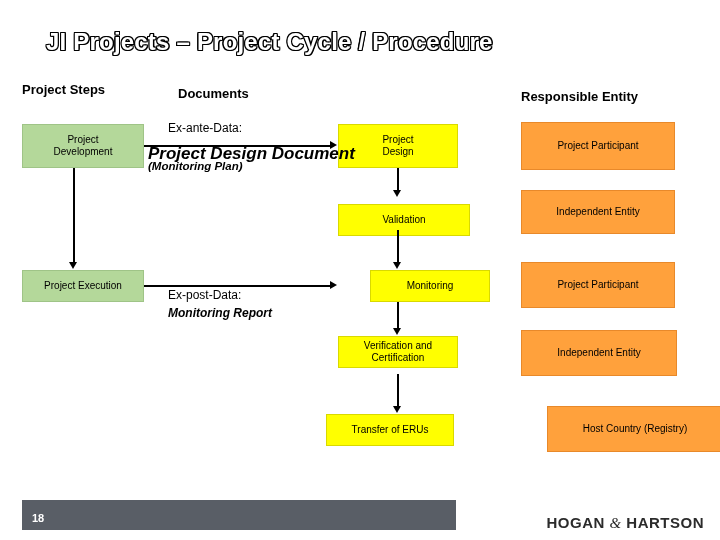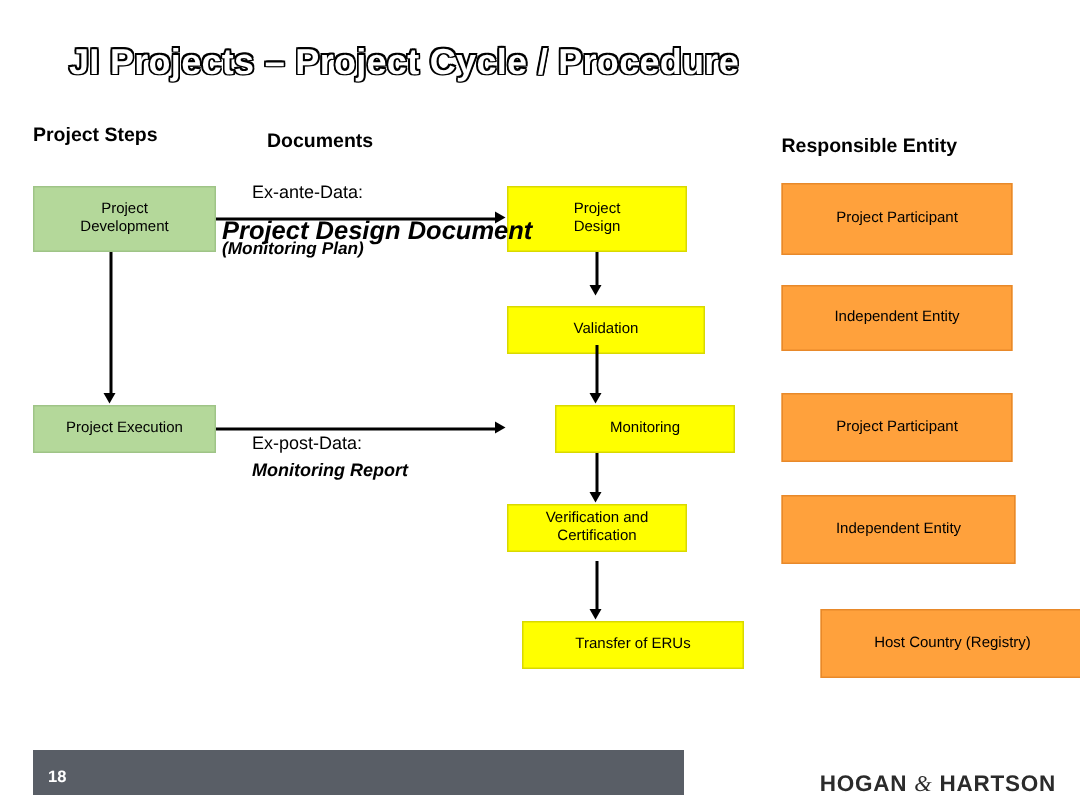--- a/index.html
+++ b/index.html
@@ -75,21 +75,21 @@
 
   
   .b-proj-dev  { left: 22px;  top: 124px; width: 122px; height: 44px; }
   .b-proj-exec { left: 22px;  top: 270px; width: 122px; height: 32px; }
 
   
   .b-design      { left: 338px; top: 124px; width: 120px; height: 44px; }
   .b-validation  { left: 338px; top: 204px; width: 132px; height: 32px; }
   .b-monitoring  { left: 338px; top: 270px; width: 120px; height: 32px; margin-left: 32px; }
   .b-verif       { left: 338px; top: 336px; width: 120px; height: 32px; }
-  .b-transfer    { left: 348px; top: 414px; width: 148px; height: 32px; }
+  .b-transfer    { left: 326px; top: 414px; width: 128px; height: 32px; }
 
   
   .b-resp1 { left: 521px; top: 122px; width: 154px; height: 48px; }
   .b-resp2 { left: 521px; top: 190px; width: 154px; height: 44px; }
   .b-resp3 { left: 521px; top: 262px; width: 154px; height: 46px; }
   .b-resp4 { left: 521px; top: 330px; width: 156px; height: 46px; }
   .b-resp5 { left: 547px; top: 406px; width: 176px; height: 46px; }
 
   
   .doc-label {

